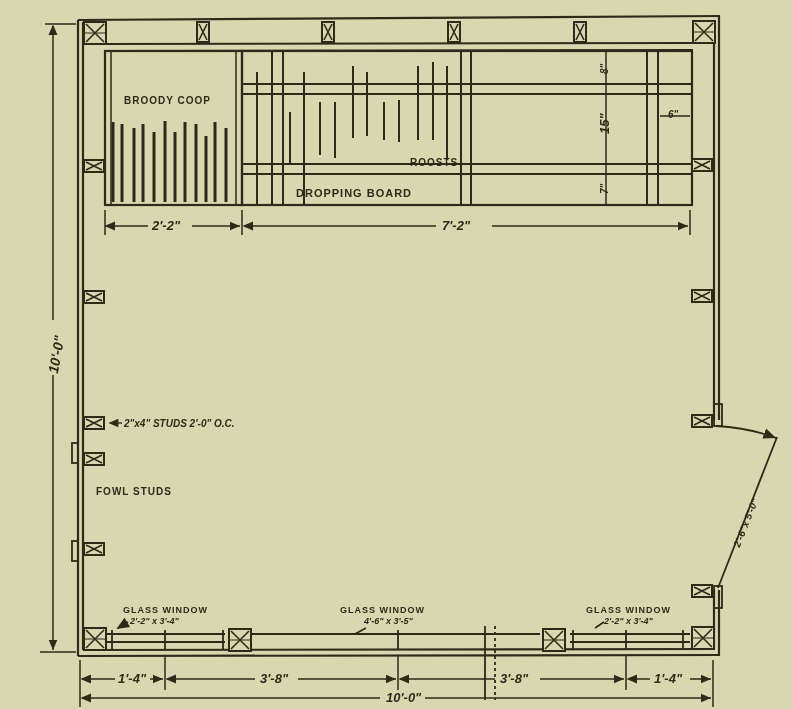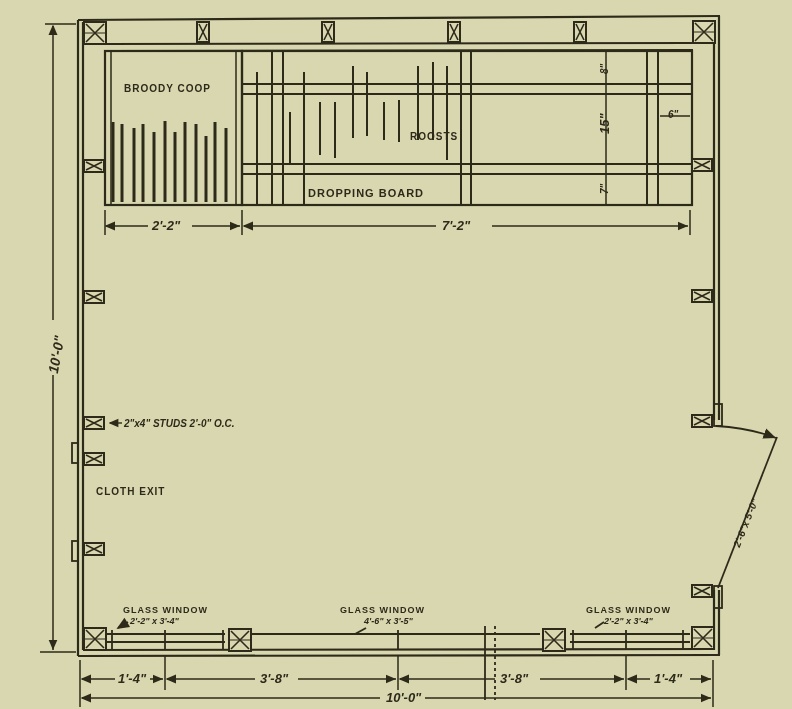--- a/index.html
+++ b/index.html
@@ -210,36 +210,36 @@
     <use href="#stud" x="84" y="417"></use>
     <use href="#stud" x="84" y="453"></use>
     <use href="#stud" x="84" y="543"></use>
     <use href="#stud" x="692" y="159"></use>
     <use href="#stud" x="692" y="290"></use>
     <use href="#stud" x="692" y="415"></use>
     <use href="#stud" x="692" y="585"></use>
   </g>
 </svg>
 
-<div class="lbl small" style="left:124px;top:84px;">BROODY COOP</div>
-<div class="lbl small" style="left:378px;top:132px;padding-left:32px;">ROOSTS</div>
-<div class="lbl med" style="left:308px;top:188px;">DROPPING BOARD</div>
+<div class="lbl small" style="left:124px;top:96px;">BROODY COOP</div>
+<div class="lbl small" style="left:378px;top:158px;padding-left:32px;">ROOSTS</div>
+<div class="lbl med" style="left:296px;top:188px;">DROPPING BOARD</div>
 
 <div class="lbl dim" style="left:152px;top:219px;">2'-2"</div>
 <div class="lbl dim" style="left:442px;top:219px;">7'-2"</div>
 
 <div class="lbl dim small rot" style="left:600px;top:74px;transform:rotate(-90deg);">8"</div>
 <div class="lbl dim rot" style="left:598px;top:134px;transform:rotate(-90deg);">15"</div>
 <div class="lbl dim small rot" style="left:600px;top:194px;transform:rotate(-90deg);">7"</div>
 <div class="lbl dim small" style="left:668px;top:110px;">6"</div>
 
 <div class="lbl dim rot" style="left:46px;top:372px;transform:rotate(-80deg);font-size:14px;">10'-0"</div>
 
 <div class="lbl" style="left:124px;top:419px;font-size:10px;font-style:italic;letter-spacing:0;">2"x4" STUDS 2'-0" O.C.</div>
-<div class="lbl small" style="left:96px;top:487px;">CLOTH EXIT</div>
+<div class="lbl small" style="left:96px;top:487px;">FOWL STUDS</div>
 
 <div class="lbl small rot" style="left:732px;top:545px;transform:rotate(-68deg);font-style:italic;letter-spacing:0;font-size:10px;">2'-6"x 5'-0"</div>
 
 <div class="lbl" style="left:123px;top:606px;font-size:9px;">GLASS WINDOW</div>
 <div class="lbl" style="left:130px;top:617px;font-size:9px;font-style:italic;letter-spacing:0;">2'-2" x 3'-4"</div>
 <div class="lbl" style="left:340px;top:606px;font-size:9px;">GLASS WINDOW</div>
 <div class="lbl" style="left:364px;top:617px;font-size:9px;font-style:italic;letter-spacing:0;">4'-6" x 3'-5"</div>
 <div class="lbl" style="left:586px;top:606px;font-size:9px;">GLASS WINDOW</div>
 <div class="lbl" style="left:604px;top:617px;font-size:9px;font-style:italic;letter-spacing:0;">2'-2" x 3'-4"</div>
 

